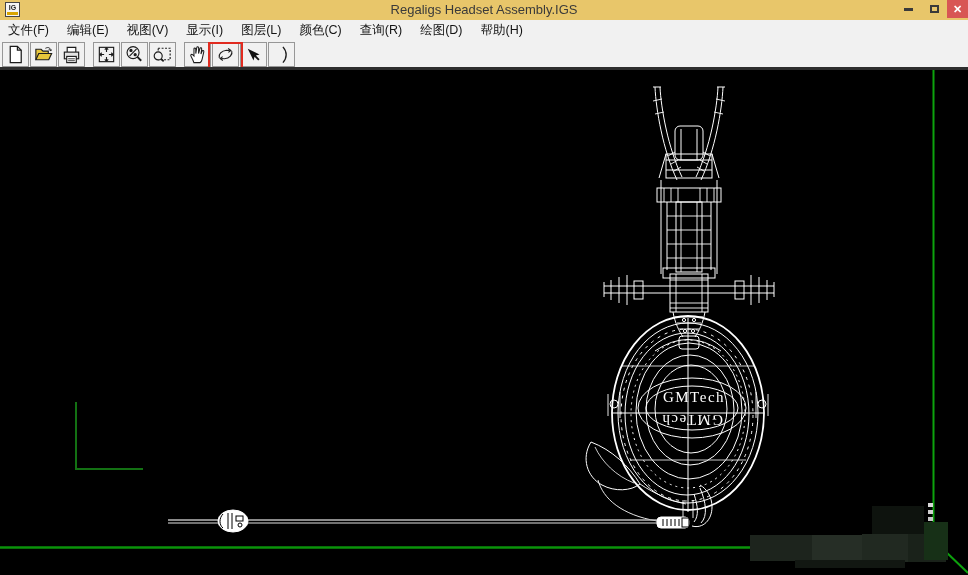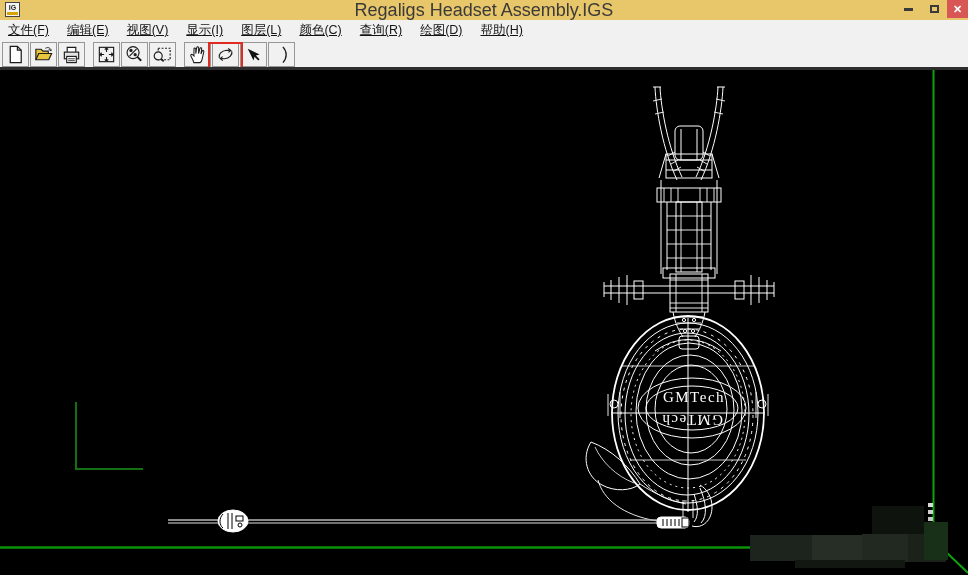--- a/index.html
+++ b/index.html
@@ -5,29 +5,29 @@
   html,body{margin:0;padding:0;}
   body{width:968px;height:575px;overflow:hidden;position:relative;background:#000;
        font-family:"Liberation Sans",sans-serif;}
   
   .titlebar{position:absolute;top:0;left:0;width:968px;height:20px;background:#e8c66a;}
   .app-icon{position:absolute;left:5px;top:2px;width:15px;height:15px;background:#f4f4f4;
             border:1px solid #444;box-sizing:border-box;font-size:7px;font-weight:bold;
             color:#222;text-align:center;line-height:9px;}
   .app-icon .bar{position:absolute;left:1px;right:1px;bottom:1px;height:3px;background:#d8a400;}
   .win-title{position:absolute;left:0;right:0;top:0;height:20px;line-height:20px;
-             text-align:center;font-size:18px;color:#3a3a3a;}
+             text-align:center;font-size:13px;color:#3a3a3a;}
   .win-controls{position:absolute;right:0;top:0;height:18px;display:flex;}
   .wc{width:26px;height:18px;display:flex;align-items:center;justify-content:center;}
   .wc-min .glyph{width:9px;height:3px;background:#3a3a3a;}
   .wc-max .glyph{width:9px;height:8px;border:2px solid #3a3a3a;box-sizing:border-box;background:#e8c66a;}
   .wc-close{width:21px;background:#d85654;color:#fff;font-size:11px;font-weight:bold;}
   
   .menubar{position:absolute;top:20px;left:0;width:968px;height:20px;background:#f1f1f1;
-           display:flex;align-items:center;font-size:12.5px;color:#141414;text-decoration:underline;}
+           display:flex;align-items:center;font-size:12.5px;color:#141414;}
   .menu-item{padding:0 9px;height:20px;line-height:20px;}
   .menu-item:first-child{padding-left:8px;}
   
   .toolbar{position:absolute;top:40px;left:0;width:968px;height:27px;background:#f1f1f1;
            display:flex;align-items:flex-start;padding-top:2px;box-sizing:border-box;}
   .tb-btn{width:27px;height:25px;background:#f1f1f1;border:1px solid #979797;box-sizing:border-box;
           display:flex;align-items:center;justify-content:center;margin-left:1px;}
   .tb-btn:first-child{margin-left:2px;}
   .tb-gap{width:7px;}
   .ti{width:21px;height:21px;display:block;}

